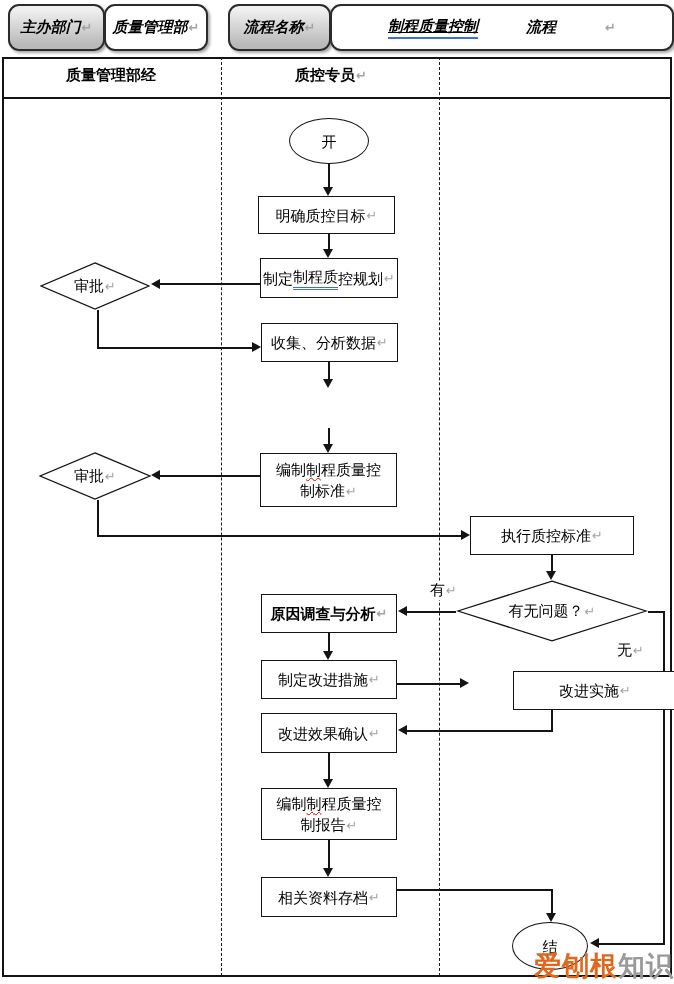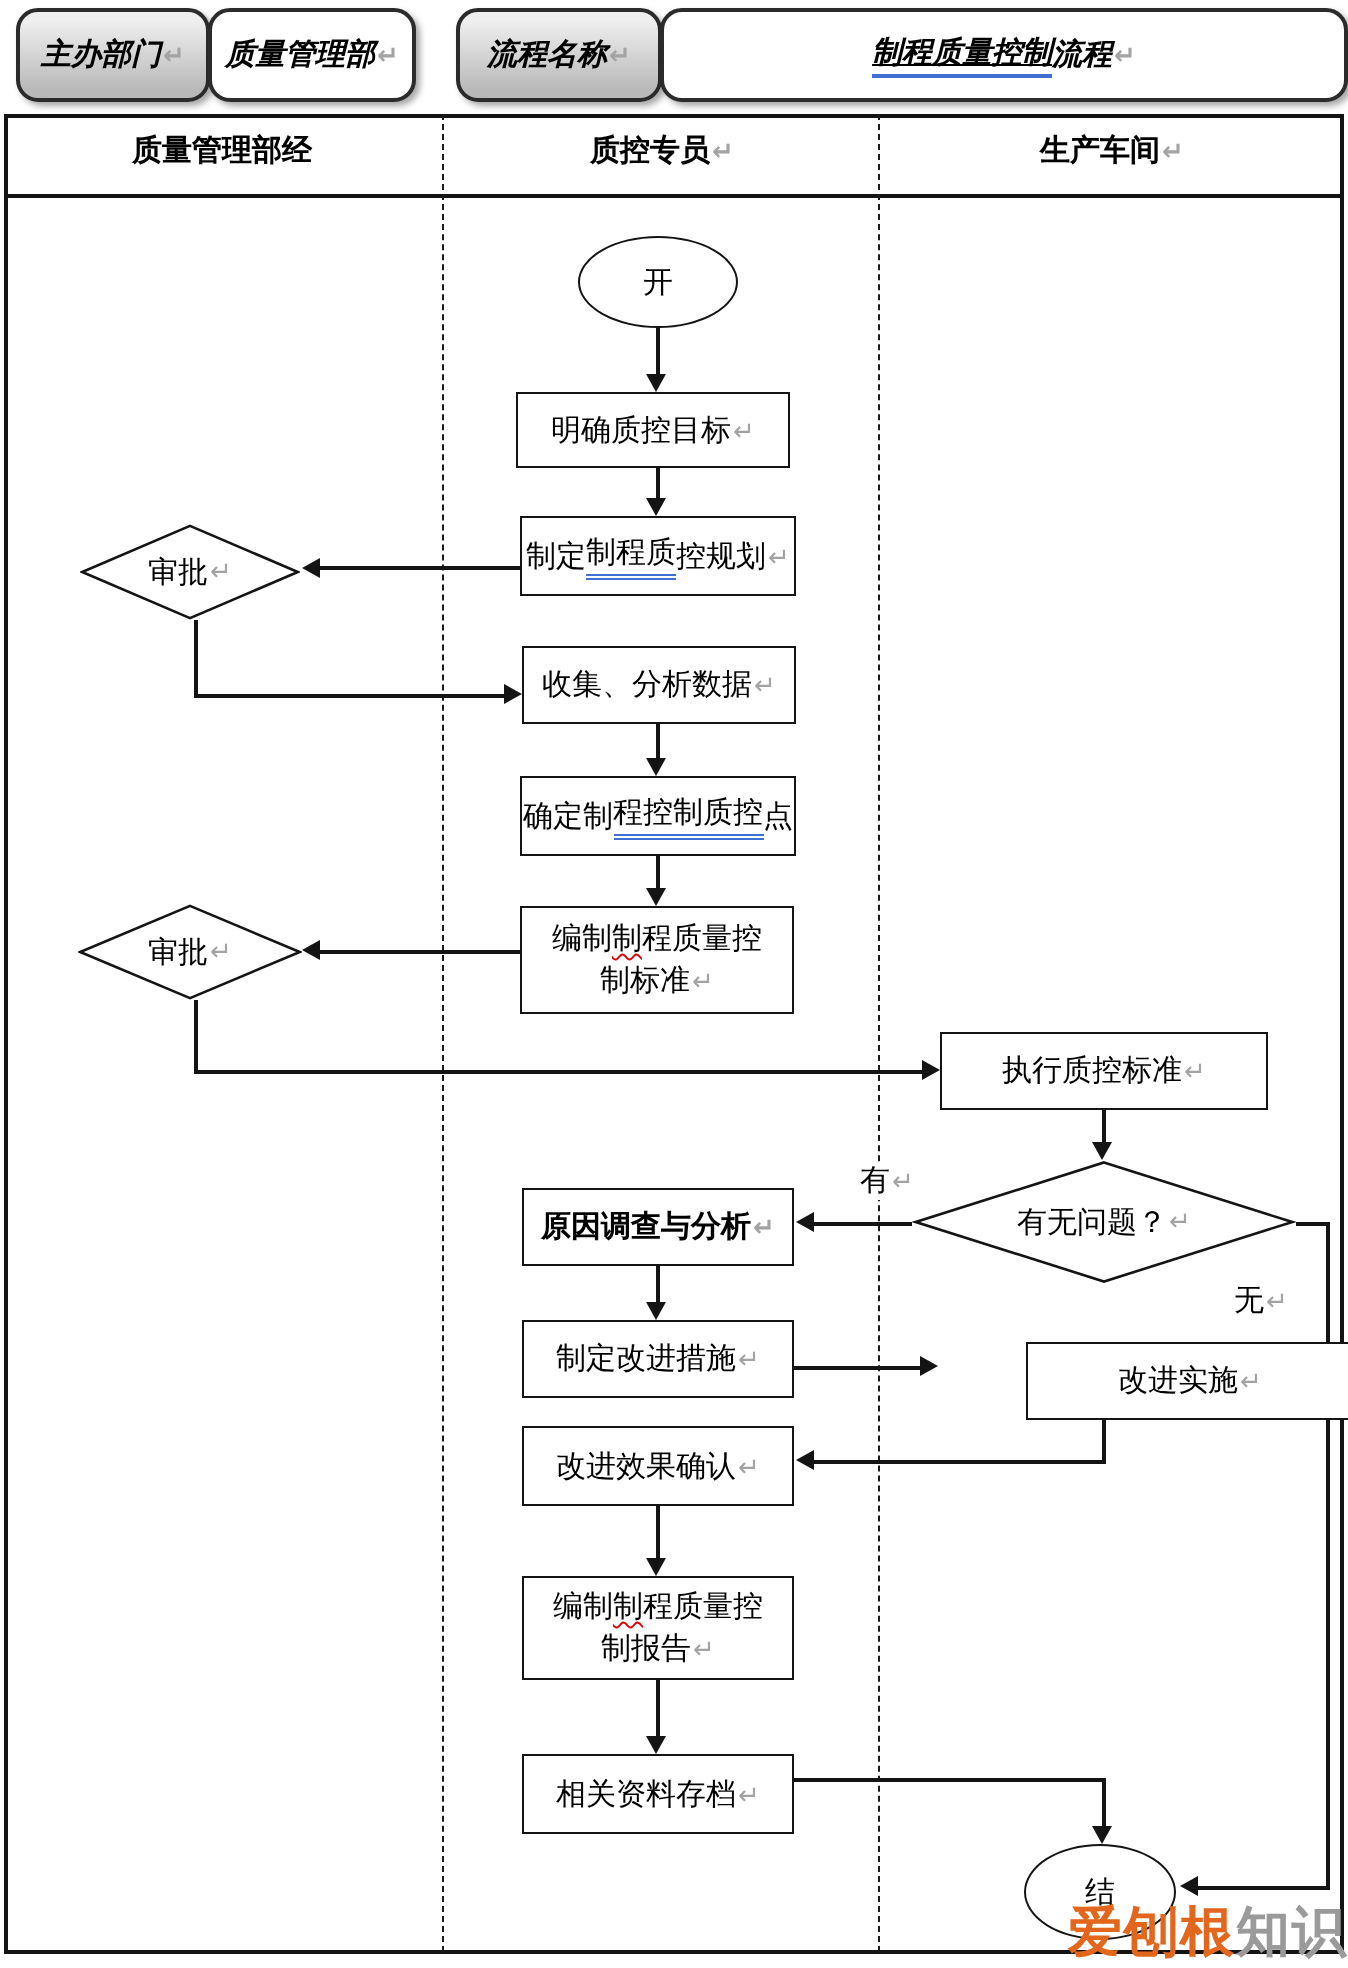--- a/index.html
+++ b/index.html
@@ -57,33 +57,32 @@
       <span class="ret">↵</span>
     </div>
   <div class="btn white" style="left:104px; width:104px;">
       <span>质量管理部</span>
       <span class="ret">↵</span>
     </div>
   <div class="btn gray" style="left:228px; width:103px;">
       <span>流程名称</span>
       <span class="ret">↵</span>
     </div>
-  <div class="btn white" style="left:330px; width:344px;">
+  <div class="btn white" style="left:330px; width:344px;gap:48px;">
     <span class="tm">制程质量控制</span>
       <span>流程</span>
       <span class="ret">↵</span>
   </div>
 
   <div class="table"></div>
   <div class="hdr-line"></div>
   <div class="lane-sep" style="left:221px;"></div>
   <div class="lane-sep" style="left:439px;"></div>
   <div class="lane-label" style="left:36px;"><span>质量管理部经</span></div>
   <div class="lane-label" style="left:256px;"><span>质控专员</span><span class="ret">↵</span></div>
-  <div class="lane-label" style="left:481px;"><span>生产车间</span><span class="ret">↵</span></div>
 
   <div class="node oval" style="left:289px; top:118px; width:80px; height:46px;">
       <span>开</span>
     </div>
 
   <div class="node" style="left:258px; top:196px; width:137px; height:38px;">
       <span>明确质控目标</span>
       <span class="ret">↵</span>
     </div>
 
@@ -102,25 +101,20 @@
         <span>审批</span>
         <span class="ret">↵</span>
       </span>
   </div>
 
   <div class="node" style="left:261px; top:323px; width:137px; height:39px;">
       <span>收集、分析数据</span>
       <span class="ret">↵</span>
     </div>
 
-  <div class="node" style="left:260px; top:388px; width:138px; height:40px;">
-    <span>确定制</span>
-      <span class="gm">程控制质控</span>
-      <span>点</span>
-  </div>
 
   <div class="node" style="left:260px; top:453px; width:137px; height:54px; flex-direction:column;">
     <span><span>编制</span><span class="sp">制</span><span>程质量控</span></span>
     <span><span>制标准</span><span class="ret">↵</span></span>
   </div>
 
   <div class="dmd" style="left:39px; top:452px; width:112px; height:48px;">
     <svg viewBox="0 0 100 50" preserveAspectRatio="none">
         <polygon points="50,1 99,25 50,49 1,25" fill="#fff" stroke="#141414" stroke-width="1.3" vector-effect="non-scaling-stroke"></polygon>
       </svg>

